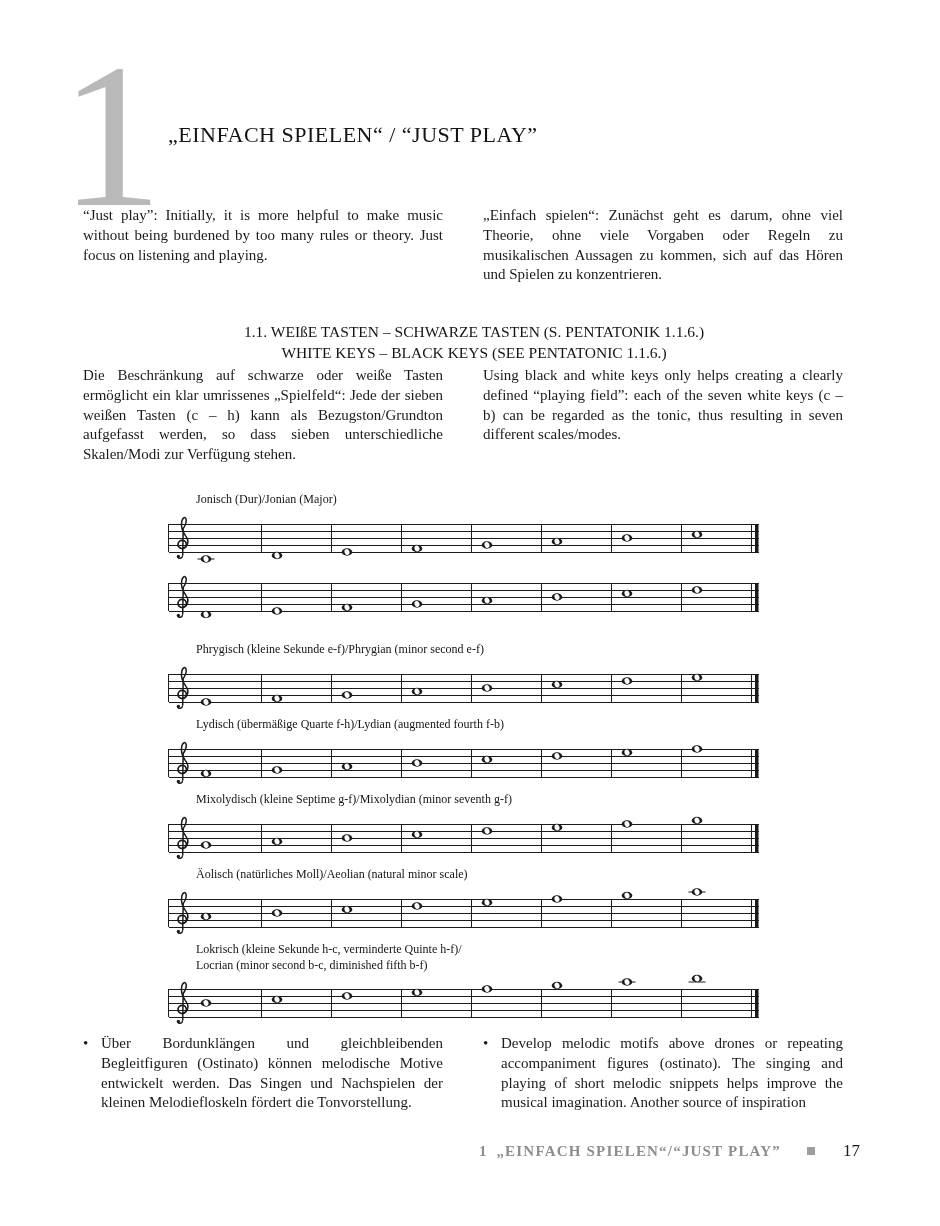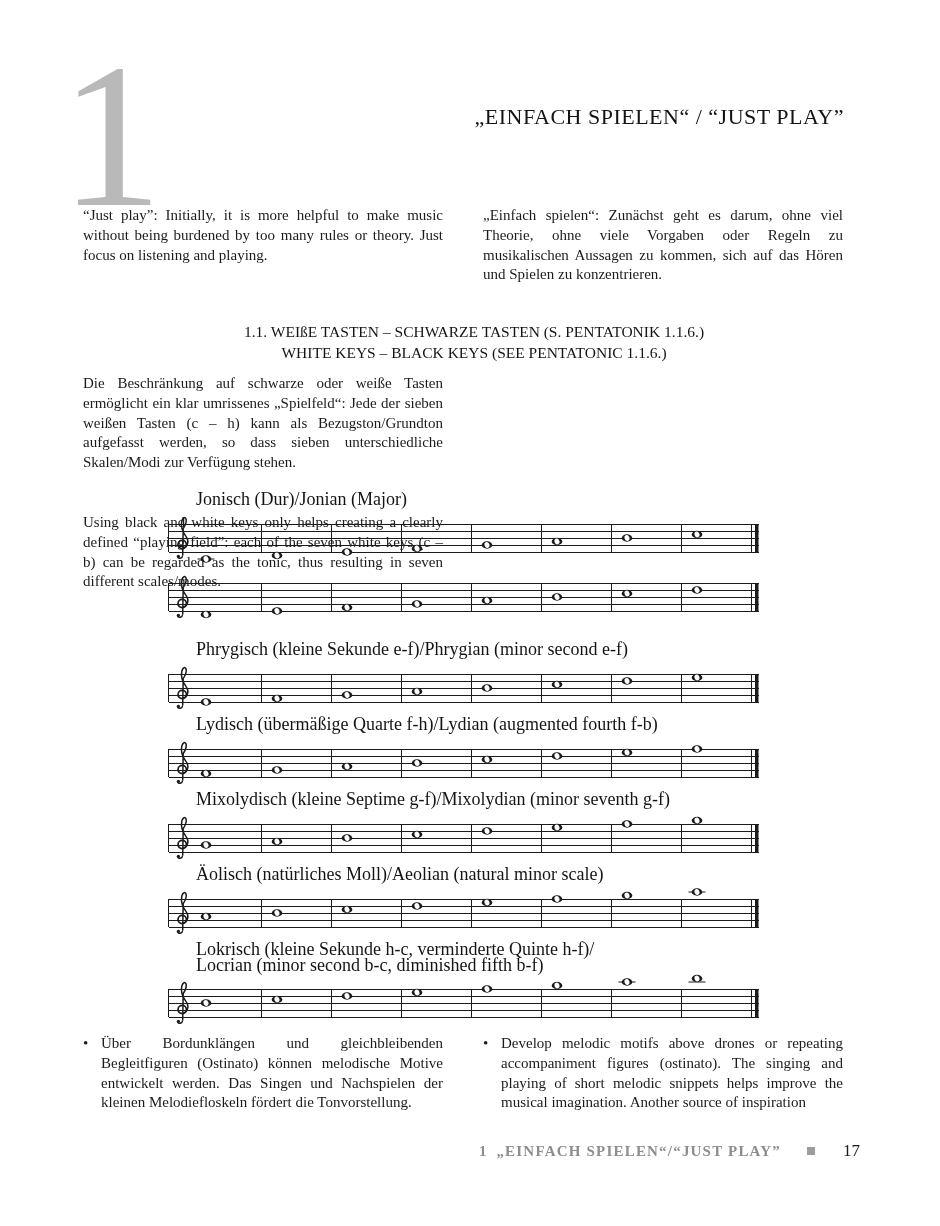--- a/index.html
+++ b/index.html
@@ -5,35 +5,35 @@
   html,body{margin:0;padding:0;background:#ffffff;}
   .page{
     position:relative;width:940px;height:1226px;background:#ffffff;
     font-family:"Liberation Serif","DejaVu Serif",serif;color:#1b1b1b;overflow:hidden;
   }
   .chapter-num{
     position:absolute;left:60px;top:33px;font-size:205px;line-height:1;
     color:#b9b9b9;font-weight:normal;
   }
   .title{
-    position:absolute;left:168px;top:104px;width:676px;margin:0;
-    text-align:right;font-size:22px;font-weight:normal;letter-spacing:.5px;color:#141414;
+    position:absolute;left:168px;top:122px;width:676px;margin:0;
+    text-align:left;font-size:22px;font-weight:normal;letter-spacing:.5px;color:#141414;
   }
   .cols{position:absolute;left:83px;width:760px;display:flex;gap:40px;}
   .col{width:360px;margin:0;font-size:15px;line-height:19.8px;text-align:justify;}
   .intro{top:206px;}
-  .bodytext{top:374px;flex-direction:column;}
+  .bodytext{top:366px;}
   .heading{
     position:absolute;left:94px;top:321px;width:760px;text-align:center;
     font-size:15.5px;line-height:21px;color:#141414;
   }
   .staves{position:absolute;left:168px;top:492px;width:592px;}
   .system{height:75px;}
   .system.last{height:95px;}
-  .sys-label{margin-left:28px;font-size:18px;line-height:15.5px;height:16px;color:#141414;white-space:nowrap;}
+  .sys-label{margin-left:28px;font-size:12px;line-height:15.5px;height:16px;color:#141414;white-space:nowrap;}
   .system.last .sys-label{height:31px;}
   .system svg{display:block;}
   .bullets-row{top:1034px;}
   .bullet-item{width:360px;display:flex;align-items:flex-start;}
   .bullet-dot{width:18px;flex:0 0 18px;font-size:15px;line-height:19.8px;}
   .bullet-text{margin:0;flex:1;font-size:15px;line-height:19.8px;text-align:justify;}
   .footer{
     position:absolute;top:1141px;right:80px;display:flex;align-items:baseline;
     font-family:"Liberation Serif","DejaVu Serif",serif;
   }

